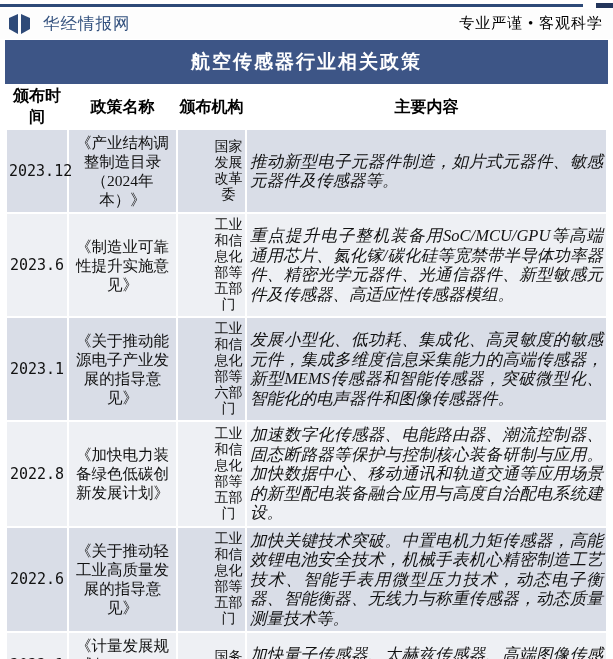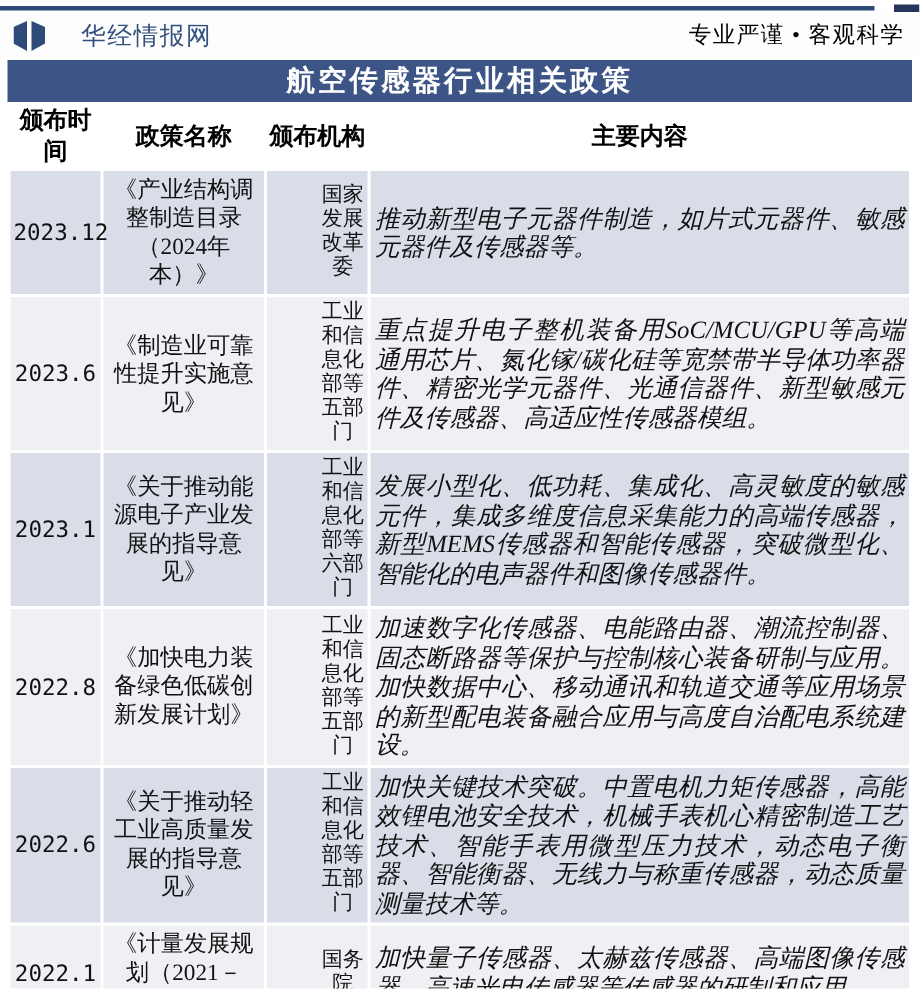--- a/index.html
+++ b/index.html
@@ -15,28 +15,28 @@
   
   .top-strip { position:relative; height:7px; margin-top:2px; }
   .top-strip .rule { position:absolute; left:0; right:30px; top:2px; height:3px; background:#2e4a78; }
   .top-strip .cap  { position:absolute; right:0; top:1px; width:17px; height:5px; background:#24365c; }
 
   
   .brand-row {
     display:flex; align-items:center; justify-content:space-between;
     padding:3px 10px 4px 9px; height:30px; background:#fdfdfd;
   }
-  .brand-left { display:flex; align-items:center; gap:23px; }
+  .brand-left { display:flex; align-items:center; gap:12px; }
   .logo-icon svg { display:block; }
   .brand-name { font-size:16.5px; color:#33517e; letter-spacing:1px; }
   .tagline { font-size:15px; color:#000000; letter-spacing:1px; }
 
   
   .title-bar {
-    margin:1px 5px 0 5px; height:28px; background:#3d5586;
+    margin:1px 5px 0 5px; height:44px; background:#3d5586;
     display:flex; align-items:center; justify-content:center;
   }
   .title-bar .title { color:#ffffff; font-size:19px; font-weight:bold; letter-spacing:2px; }
 
   
   table.policy {
     width:603px; margin:0 5px; table-layout:fixed;
     border-collapse:separate; border-spacing:2px;
   }
   th {

